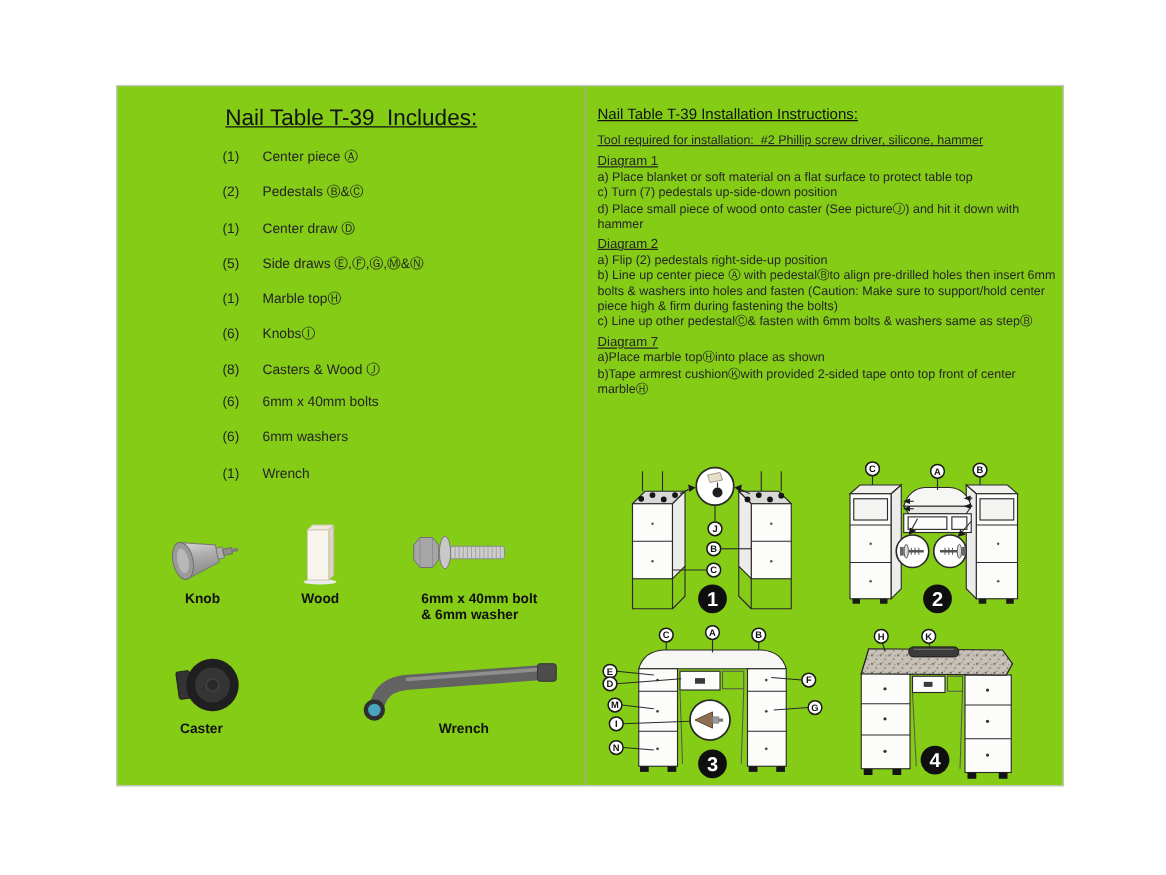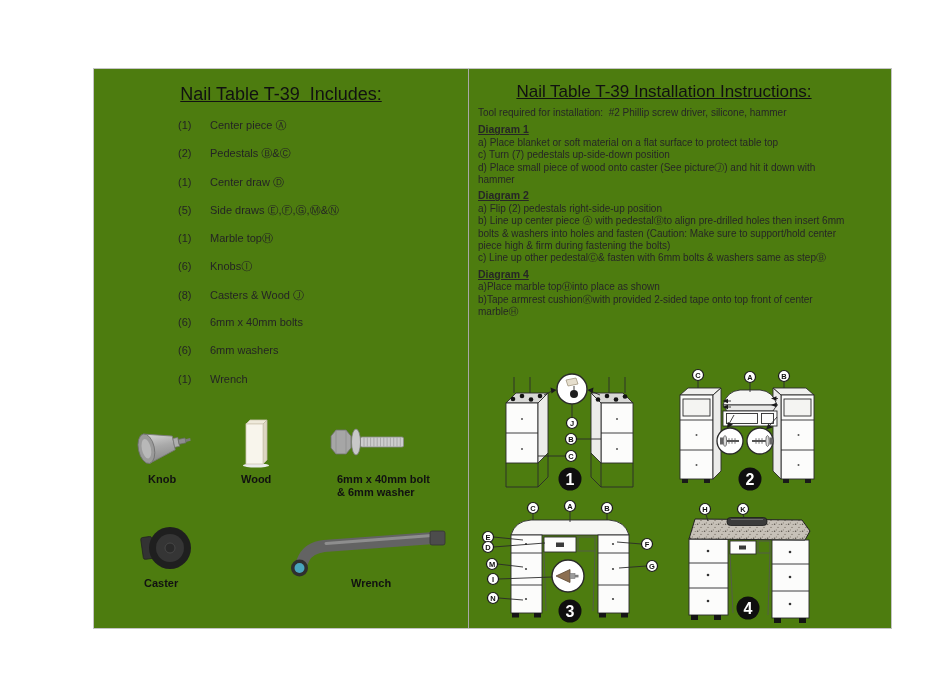--- a/index.html
+++ b/index.html
@@ -1,36 +1,36 @@
 <!DOCTYPE html>
 <html><head>
 <meta charset="utf-8">
 <style>
   html,body{margin:0;padding:0;}
   body{width:933px;height:700px;background:#ffffff;position:relative;
        font-family:"Liberation Sans",sans-serif;color:#222;}
   .sheet{position:absolute;left:93px;top:68px;width:756px;height:559px;
-         background:#4d7c0f;border:1px solid #c4c4c4;padding-left:41px;}
+         background:#84cc16;border:1px solid #c4c4c4;}
   .divider{position:absolute;left:374px;top:0;width:1px;height:100%;background:#a8a8a8;}
   
   .inc-title{position:absolute;left:0;top:15px;width:374px;text-align:center;
              font-size:18px;color:#111;text-decoration:underline;white-space:pre-wrap;}
   .inc-list{position:absolute;left:84px;top:49px;width:286px;}
   .inc-item{height:28.3px;font-size:11px;color:#242424;white-space:pre-wrap;}
   .qty{display:inline-block;width:32px;}
   .part{position:absolute;}
   .part-label{position:absolute;font-size:11px;font-weight:bold;color:#111;
               line-height:13px;white-space:pre-wrap;}
   
   .ins{position:absolute;left:384px;top:13px;width:372px;font-size:10px;
        line-height:12.4px;color:#262626;}
-  .ins-title{font-size:17px;line-height:19px;color:#111;
-             text-decoration:underline;margin-bottom:6px;text-align:center;}
-  .tools{white-space:pre-wrap;margin-bottom:4px;}
-  .sec-head{font-weight:bold;text-decoration:underline;font-size:10.5px;margin:3px 0 1px;}
+  .ins-title{font-size:12px;line-height:19px;color:#111;
+             text-decoration:underline;margin-bottom:6px;}
+  .tools{white-space:pre-wrap;margin-bottom:4px;text-decoration:underline;}
+  .sec-head{font-weight:normal;text-decoration:underline;font-size:10.5px;margin:3px 0 1px;}
   .step{white-space:pre-wrap;}
   .diagram{position:absolute;}
   svg{display:block;overflow:visible;}
   svg text{font-family:"Liberation Sans",sans-serif;}
   .lbl{font-size:7.5px;font-weight:bold;fill:#111;text-anchor:middle;}
   .bignum{font-size:16px;font-weight:bold;fill:#fff;text-anchor:middle;}
 </style>
 </head>
 <body>
 
@@ -130,21 +130,21 @@
       <div class="step">c) Turn (7) pedestals up-side-down position</div>
       <div class="step">d) Place small piece of wood onto caster (See pictureⒿ) and hit it down with hammer</div>
     </div>
     <div>
       <div class="sec-head">Diagram 2</div>
       <div class="step">a) Flip (2) pedestals right-side-up position</div>
       <div class="step">b) Line up center piece Ⓐ with pedestalⒷto align pre-drilled holes then insert 6mm bolts &amp; washers into holes and fasten (Caution: Make sure to support/hold center piece high &amp; firm during fastening the bolts)</div>
       <div class="step">c) Line up other pedestalⒸ&amp; fasten with 6mm bolts &amp; washers same as stepⒷ</div>
     </div>
     <div>
-      <div class="sec-head">Diagram 4</div>
+      <div class="sec-head">Diagram 7</div>
       <div class="step">a)Place marble topⒽinto place as shown</div>
       <div class="step">b)Tape armrest cushionⓀwith provided 2-sided tape onto top front of center marbleⒽ</div>
     </div>
   </div>
 
   <svg class="diagram" style="left:404px;top:300px" width="145" height="126" viewBox="0 0 145 126">
     <g stroke="#2a2a2a" stroke-width="0.9" fill="none">
       <g>
         <line x1="16" y1="24" x2="16" y2="8"></line>
           <line x1="32" y1="24" x2="32" y2="8"></line>

